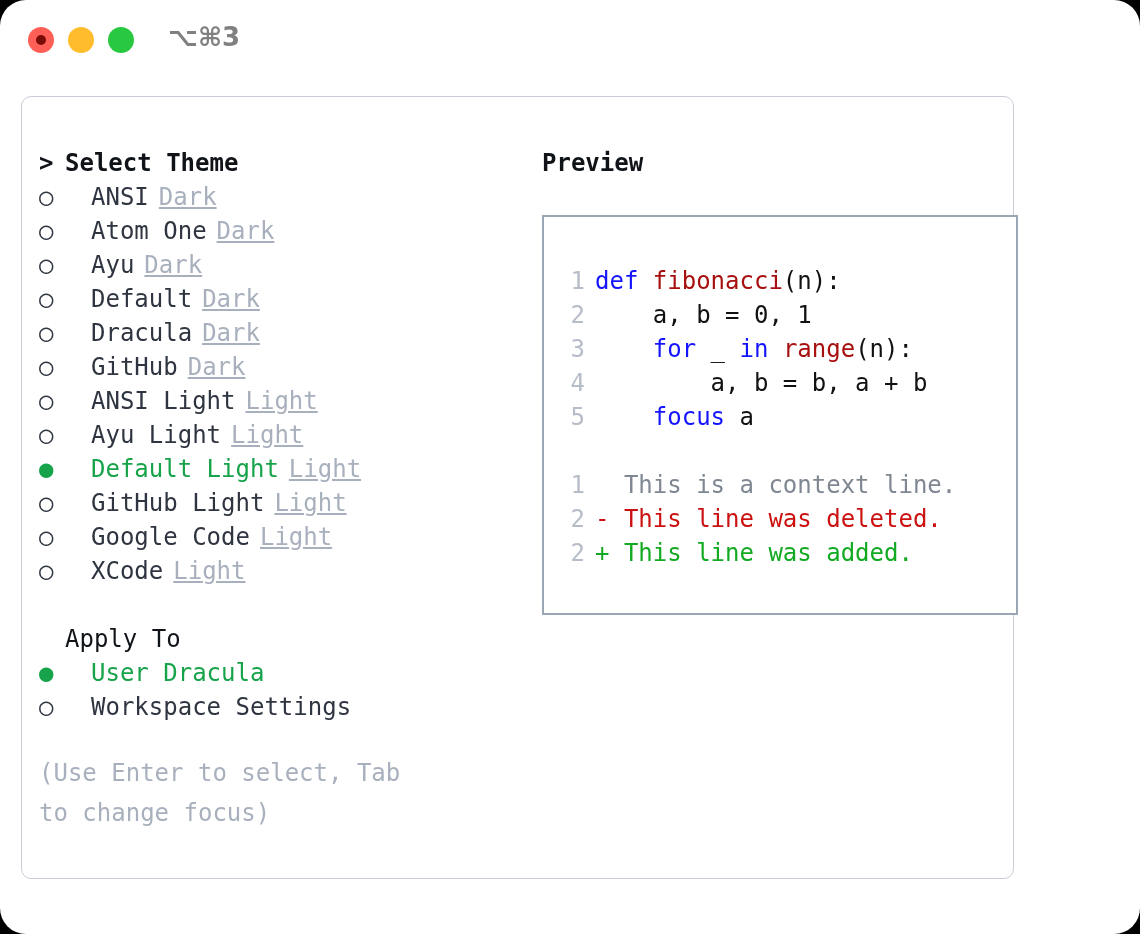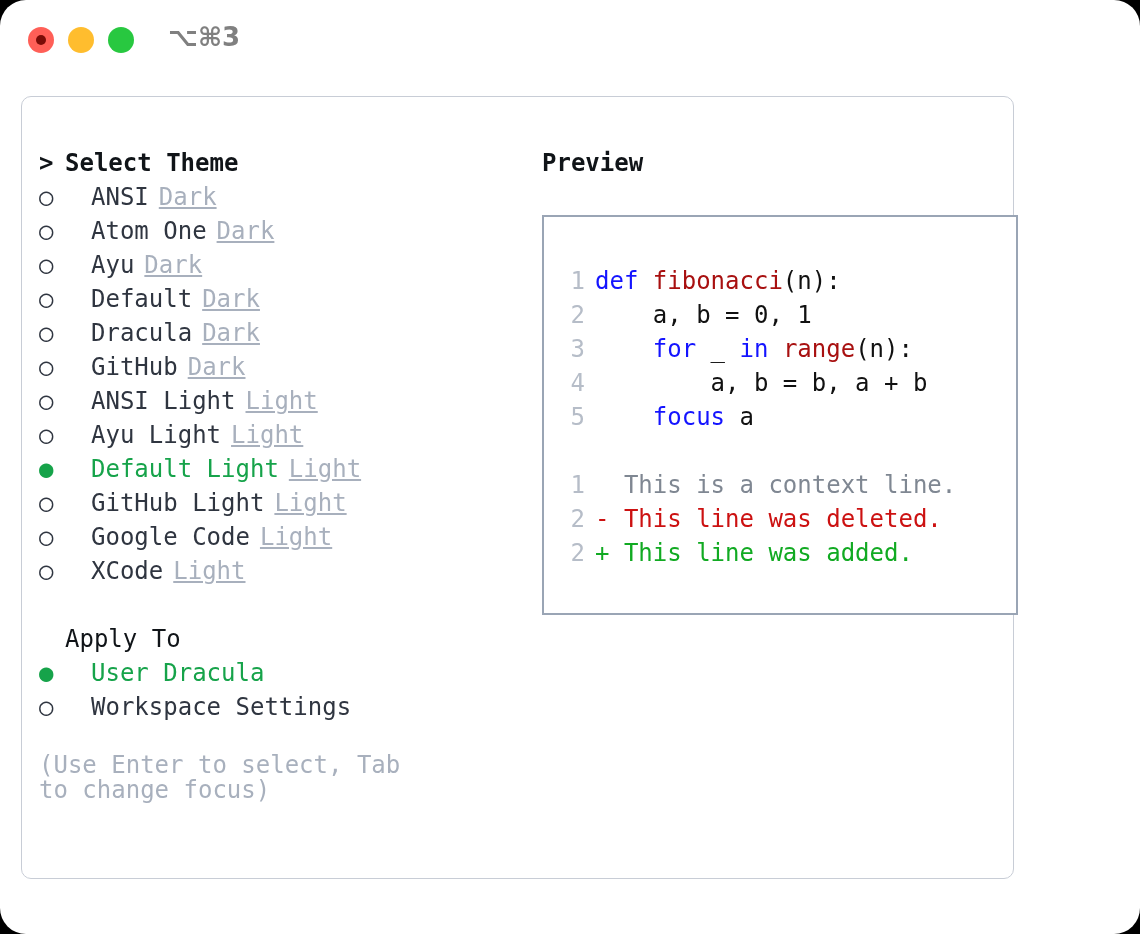--- a/index.html
+++ b/index.html
@@ -120,21 +120,21 @@
     align-items: flex-start;
     height: 34px;
     font-size: 24px;
     color: #101418;
   }
   .subhead .marker { color: transparent; }
 
   .hint {
     margin-top: 26px;
     font-size: 24px;
-    line-height: 25px;
+    line-height: 40px;
     color: #a8b0bd;
     width: 400px;
   }
 
   
   .right-col {
     position: absolute;
     left: 479px;
     top: 52px;
     width: 490px;

